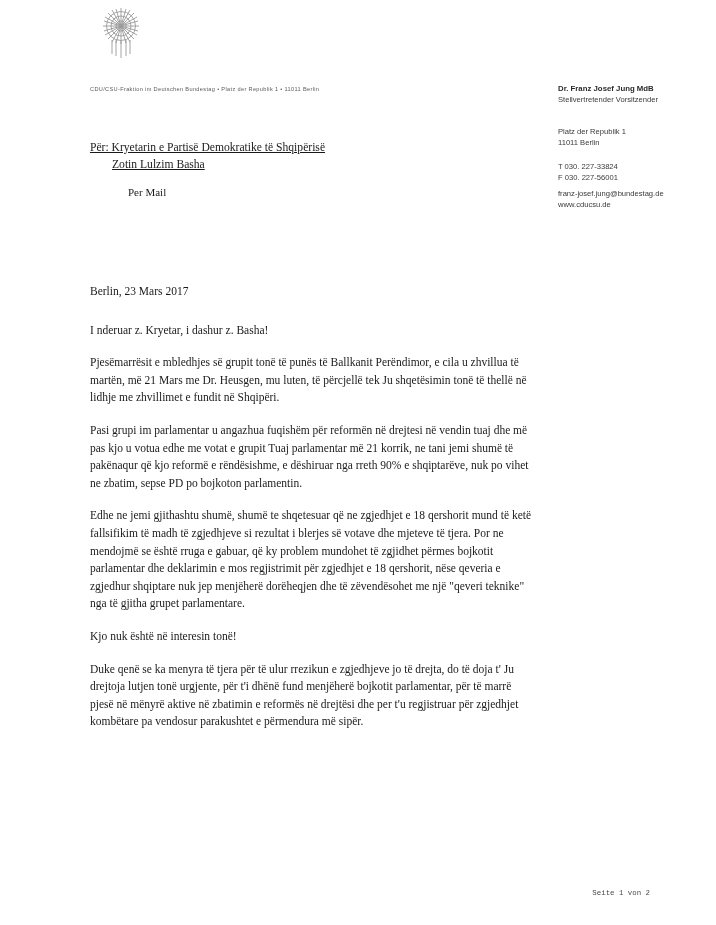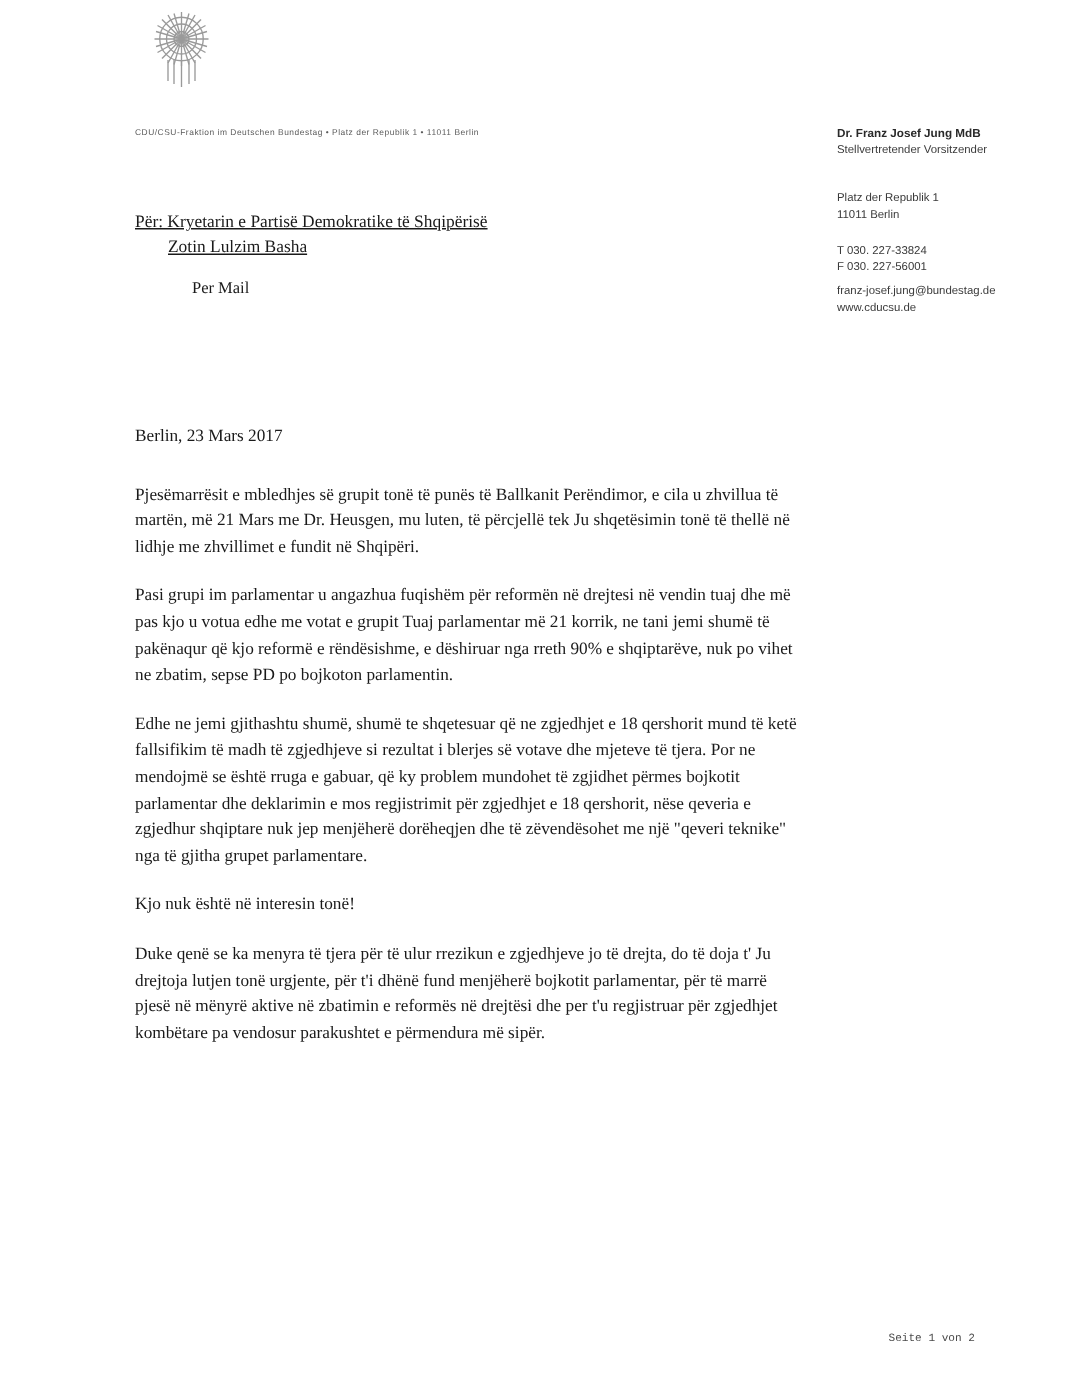--- a/index.html
+++ b/index.html
@@ -177,20 +177,21 @@
   </div>
 
   <div class="address">
     <span>Për: Kryetarin e Partisë Demokratike të Shqipërisë</span>
     <span class="indent">Zotin Lulzim Basha</span>
   </div>
   <div class="permail">Per Mail</div>
 
   <div class="body-text">
     <p class="date">Berlin, 23 Mars 2017</p>
+    <p class="salutation">I nderuar z. Kryetar, i dashur z. Basha!</p>
     <p>Pjesëmarrësit e mbledhjes së grupit tonë të punës të Ballkanit Perëndimor, e cila u zhvillua të martën, më 21 Mars me Dr. Heusgen, mu luten, të përcjellë tek Ju shqetësimin tonë të thellë në lidhje me zhvillimet e fundit në Shqipëri.</p>
     <p>Pasi grupi im parlamentar u angazhua fuqishëm për reformën në drejtesi në vendin tuaj dhe më pas kjo u votua edhe me votat e grupit Tuaj parlamentar më 21 korrik, ne tani jemi shumë të pakënaqur që kjo reformë e rëndësishme, e dëshiruar nga rreth 90% e shqiptarëve, nuk po vihet ne zbatim, sepse PD po bojkoton parlamentin.</p>
     <p>Edhe ne jemi gjithashtu shumë, shumë te shqetesuar që ne zgjedhjet e 18 qershorit mund të ketë fallsifikim të madh të zgjedhjeve si rezultat i blerjes  së votave dhe mjeteve të tjera. Por ne mendojmë se është rruga e gabuar, që ky problem mundohet të zgjidhet  përmes bojkotit parlamentar dhe deklarimin e mos regjistrimit për zgjedhjet e 18 qershorit, nëse qeveria e zgjedhur shqiptare nuk jep menjëherë dorëheqjen dhe të zëvendësohet me një "qeveri teknike" nga të gjitha grupet parlamentare.</p>
     <p>Kjo nuk është në interesin tonë!</p>
     <p>Duke qenë se ka menyra të tjera për të ulur rrezikun e zgjedhjeve jo të drejta, do të doja t' Ju drejtoja lutjen tonë urgjente, për t'i dhënë fund menjëherë bojkotit parlamentar, për të marrë pjesë në mënyrë aktive në zbatimin e reformës në drejtësi dhe per t'u regjistruar për zgjedhjet kombëtare pa vendosur parakushtet e përmendura më sipër.</p>
   </div>
 
   <div class="footer">Seite 1 von 2</div>
 
 </div>

